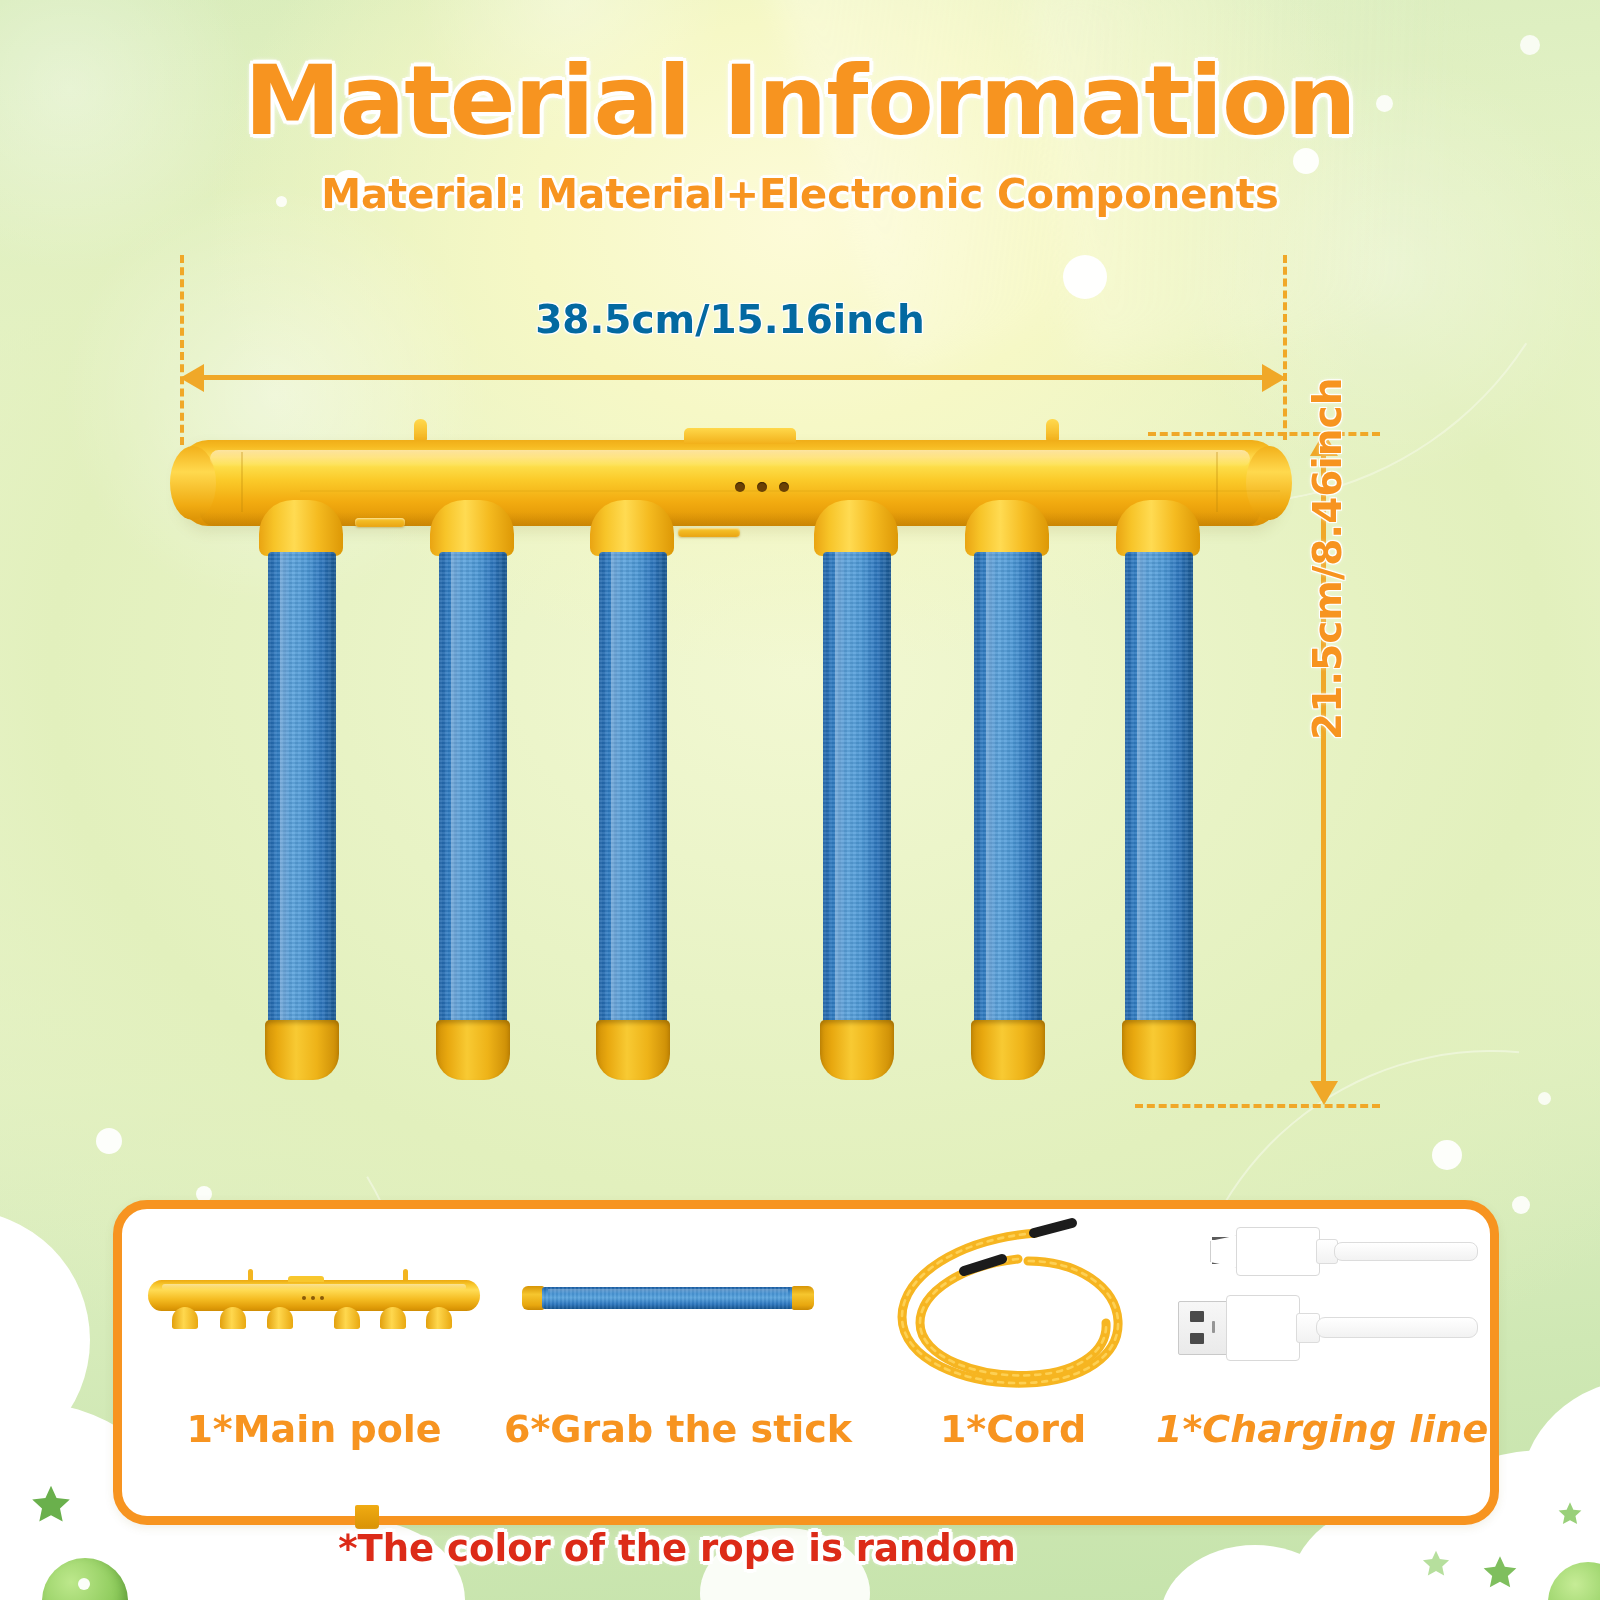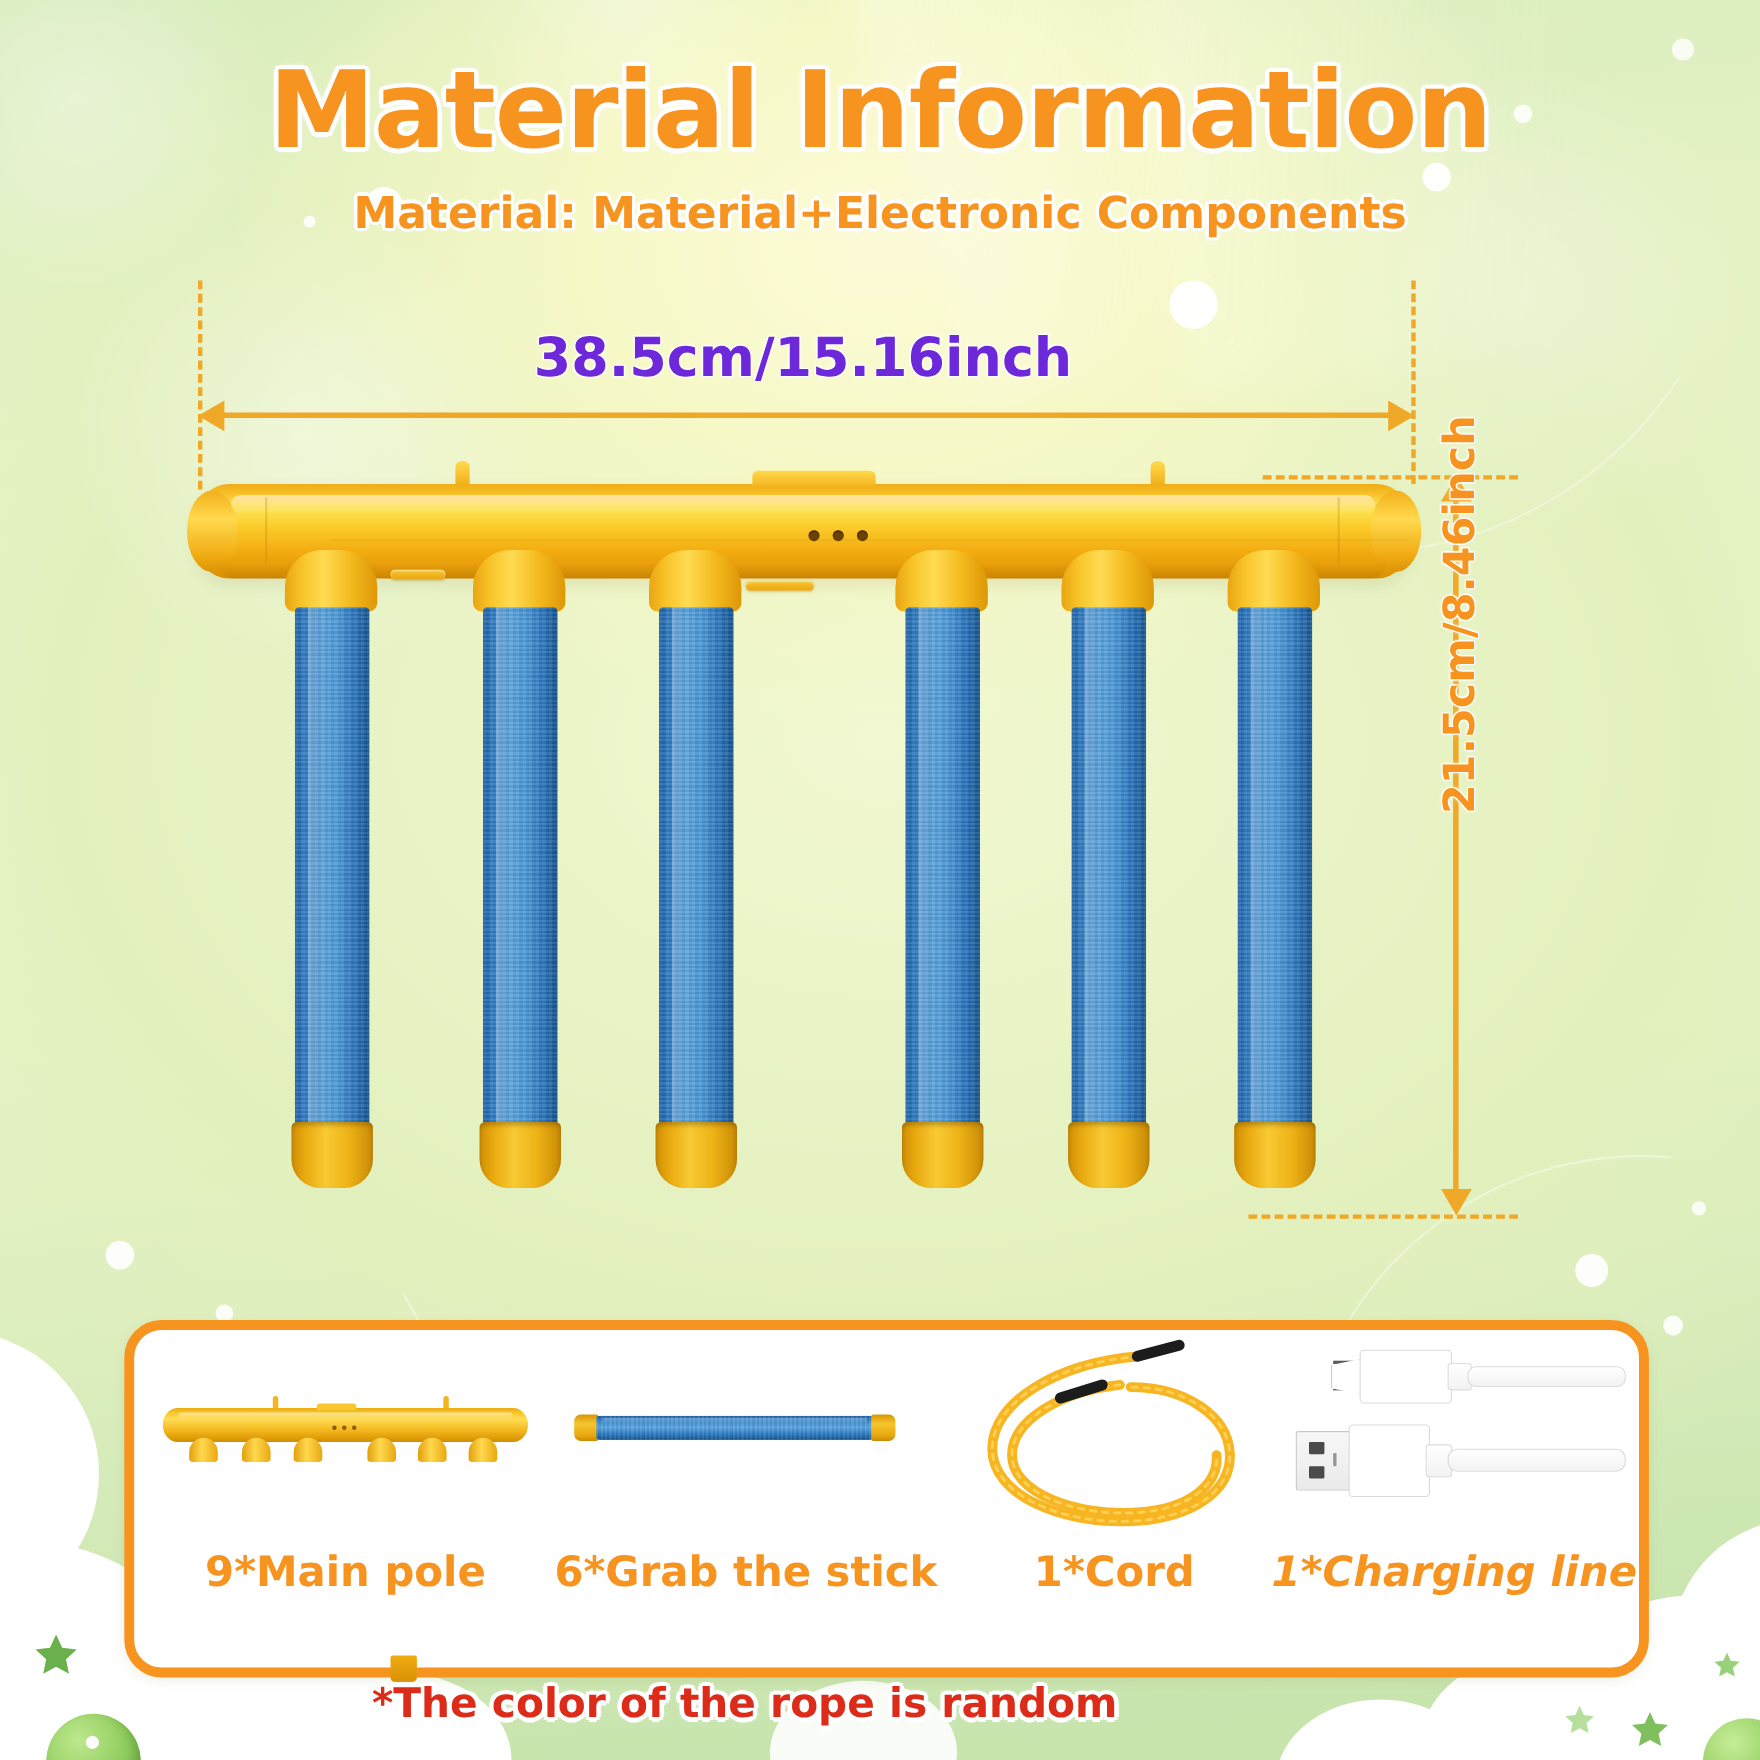--- a/index.html
+++ b/index.html
@@ -52,21 +52,21 @@
   .arrow-line-h{position:absolute;height:5px;background:#F0A828;}
   .arrow-line-v{position:absolute;width:5px;background:#F0A828;}
   .arrow-head{position:absolute;width:0;height:0;}
   .ah-left{border-top:14px solid transparent;border-bottom:14px solid transparent;border-right:24px solid #F0A828;}
   .ah-right{border-top:14px solid transparent;border-bottom:14px solid transparent;border-left:24px solid #F0A828;}
   .ah-up{border-left:14px solid transparent;border-right:14px solid transparent;border-bottom:24px solid #F0A828;}
   .ah-down{border-left:14px solid transparent;border-right:14px solid transparent;border-top:24px solid #F0A828;}
 
   #dim-w-label{
     position:absolute;left:0;top:297px;width:1460px;text-align:center;
-    font-size:49px;font-weight:bold;color:#6d28d9;
+    font-size:39px;font-weight:bold;color:#0369a1;
     text-shadow:0 0 4px #fff,1px 1px 0 #fff,-1px 1px 0 #fff,1px -1px 0 #fff,-1px -1px 0 #fff;
   }
   #dim-h-label{
     position:absolute;left:1305px;top:740px;
     font-size:39px;font-weight:bold;color:#F79420;white-space:nowrap;
     transform:rotate(-90deg);transform-origin:left top;
     text-shadow:0 0 4px #fff,1px 1px 0 #fff,-1px 1px 0 #fff,1px -1px 0 #fff,-1px -1px 0 #fff;
   }
 
   
@@ -342,21 +342,21 @@
       <div class="mini-hole" style="left:162px;top:87px;width:4px;height:4px;"></div>
       <div class="mini-hole" style="left:171px;top:87px;width:4px;height:4px;"></div>
       <div class="mini-hole" style="left:180px;top:87px;width:4px;height:4px;"></div>
       <div class="mini-socket" style="left:32px;top:98px;width:26px;height:22px;"></div>
       <div class="mini-socket" style="left:80px;top:98px;width:26px;height:22px;"></div>
       <div class="mini-socket" style="left:127px;top:98px;width:26px;height:22px;"></div>
       <div class="mini-socket" style="left:194px;top:98px;width:26px;height:22px;"></div>
       <div class="mini-socket" style="left:240px;top:98px;width:26px;height:22px;"></div>
       <div class="mini-socket" style="left:286px;top:98px;width:26px;height:22px;"></div>
     </div>
-    <div class="acc-label">9*Main pole</div>
+    <div class="acc-label">1*Main pole</div>
   </div>
 
   <div class="acc-cell" style="left:382px;width:348px;">
     <div class="acc-art">
       <div class="ms-cap" style="left:18px;top:77px;width:22px;height:24px;border-radius:6px 2px 2px 6px;"></div>
       <div class="ms-foam" style="left:38px;top:78px;width:252px;height:22px;"></div>
       <div class="ms-cap" style="left:288px;top:77px;width:22px;height:24px;border-radius:2px 6px 6px 2px;"></div>
       <div style="position:absolute;left:44px;top:80px;width:240px;height:5px;background:linear-gradient(to bottom,rgba(255,255,255,.30),rgba(255,255,255,0));"></div>
     </div>
     <div class="acc-label">6*Grab the stick</div>

